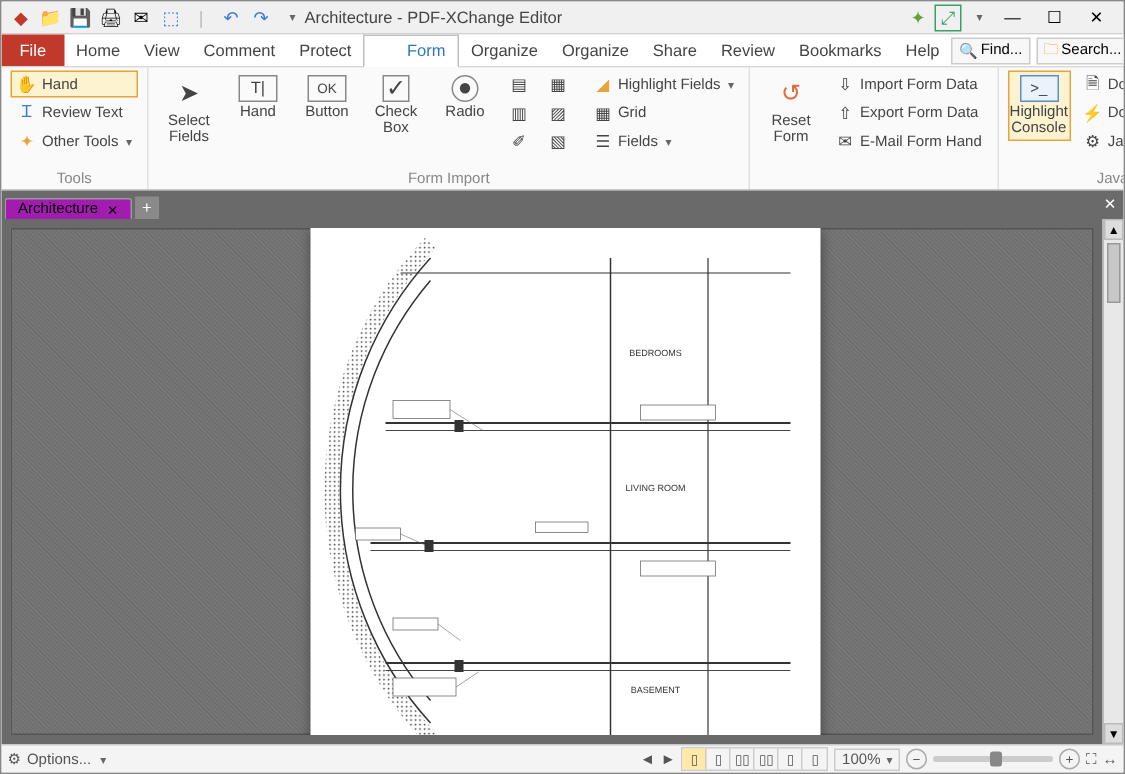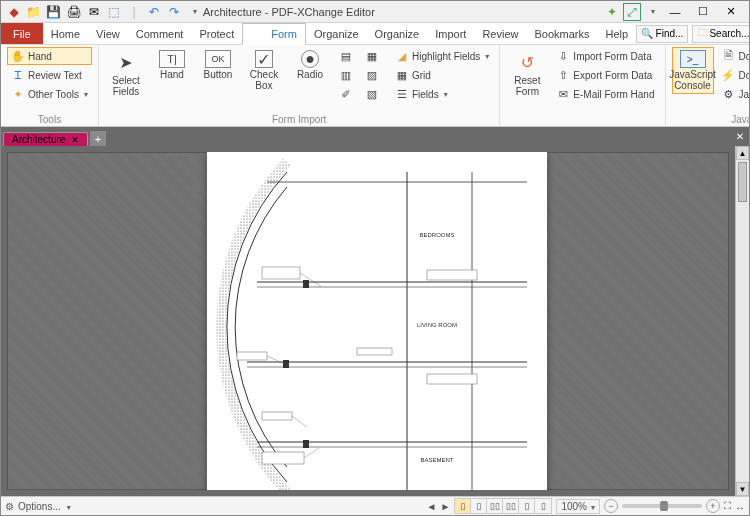--- a/index.html
+++ b/index.html
@@ -26,21 +26,21 @@
   .bigbtn { width: 42px; display:flex; flex-direction:column; align-items:center; gap:1px; cursor:pointer; padding:2px; border:1px solid transparent; text-align:center; font-size:10px; color:#444;}
   .bigbtn.highlight { background:#fdf3d0; border:1px solid #e8a33d;}
   .bigbtn .icn { width:24px; height:24px; display:flex; align-items:center; justify-content:center; font-size:16px;}
   .vstack { display:flex; flex-direction:column; gap:1px;}
   .smallrow { display:flex; align-items:center; gap:3px; padding:1px 3px; cursor:pointer; font-size:10px; color:#444; white-space:nowrap; border:1px solid transparent;}
   .smallrow.sel { background:#fdf3d0; border:1px solid #e8a33d;}
   .smallrow .si { width:14px; height:14px; display:inline-flex; align-items:center; justify-content:center; font-size:11px;}
   .caret::after { content:"▾"; font-size:8px; margin-left:2px; color:#666;}
 
   .tabstrip { height: 19px; background: #6a6a6a; display:flex; align-items:flex-end; padding:0 2px; position:relative;}
-  .doctab { background:#be185d; padding: 1px 8px; font-size:10px; display:flex; align-items:center; gap:6px; border:1px solid #999; border-bottom:none; border-radius:2px 2px 0 0; cursor:pointer;}
+  .doctab { background:#a21caf; padding: 1px 8px; font-size:10px; display:flex; align-items:center; gap:6px; border:1px solid #999; border-bottom:none; border-radius:2px 2px 0 0; cursor:pointer;}
   .tabstrip .add { width:16px; height:15px; background:#8a8a8a; color:#fff; display:flex; align-items:center; justify-content:center; margin-left:2px; cursor:pointer; font-size:11px;}
   .tabstrip .closeall { position:absolute; right:2px; top:2px; width:14px; height:14px; color:#fff; cursor:pointer; display:flex; align-items:center; justify-content:center; font-size:10px;}
 
   .workarea { position:absolute; top:145px; left:0; right:0; bottom:19px; background:#6a6a6a; display:flex; }
   .canvas { flex:1; margin:6px; background:repeating-linear-gradient(45deg,#777,#777 1px,#6f6f6f 1px,#6f6f6f 2px); box-shadow: inset 0 0 0 1px #555; position:relative; overflow:hidden;}
   .page { position:absolute; left:200px; top:0; width:340px; height:350px; background:#fff; box-shadow: 0 2px 8px rgba(0,0,0,.4); }
   .page svg { width:100%; height:100%;}
   .vscroll { width:14px; background:#e8e8e8; border-left:1px solid #bbb; display:flex; flex-direction:column;}
   .vscroll .sbtn { height:14px; background:#ddd; border:1px solid #bbb; cursor:pointer; font-size:8px; display:flex; align-items:center; justify-content:center;}
   .vscroll .thumb { margin:2px; height:40px; background:#c8c8c8; border:1px solid #999;}
@@ -88,21 +88,21 @@
 
 <div class="menubar">
   <div class="file">File</div>
   <div class="tab">Home</div>
   <div class="tab">View</div>
   <div class="tab">Comment</div>
   <div class="tab">Protect</div>
   <div class="tab active">Form</div>
   <div class="tab">Organize</div>
   <div class="tab">Organize</div>
-  <div class="tab">Import</div>
+  <div class="tab">Share</div>
   <div class="tab">Review</div>
   <div class="tab">Bookmarks</div>
   <div class="tab">Help</div>
   <div class="right">
     <div class="rbtn">
         <span>🔍</span>
         <span>Find...</span>
       </div>
     <div class="rbtn">
         <span style="color:#e8a33d;">🗀</span>
@@ -215,21 +215,21 @@
             <span>E-Mail Form Hand</span>
           </div>
       </div>
     </div>
   </div>
 
   <div class="group">
     <div class="gbody">
       <div class="bigbtn highlight">
           <span class="icn" style="border:1px solid #5a8fc8; background:#eaf2fb; width:26px; height:18px; font-size:10px;">&gt;_</span>
-          <span>JavaScript Console</span>
+          <span>Highlight Console</span>
         </div>
       <div class="vstack">
         <div class="smallrow">
             <span class="si">🗎</span>
             <span>Document JavaScript</span>
           </div>
         <div class="smallrow">
             <span class="si">⚡</span>
             <span>Document Actions</span>
           </div>

